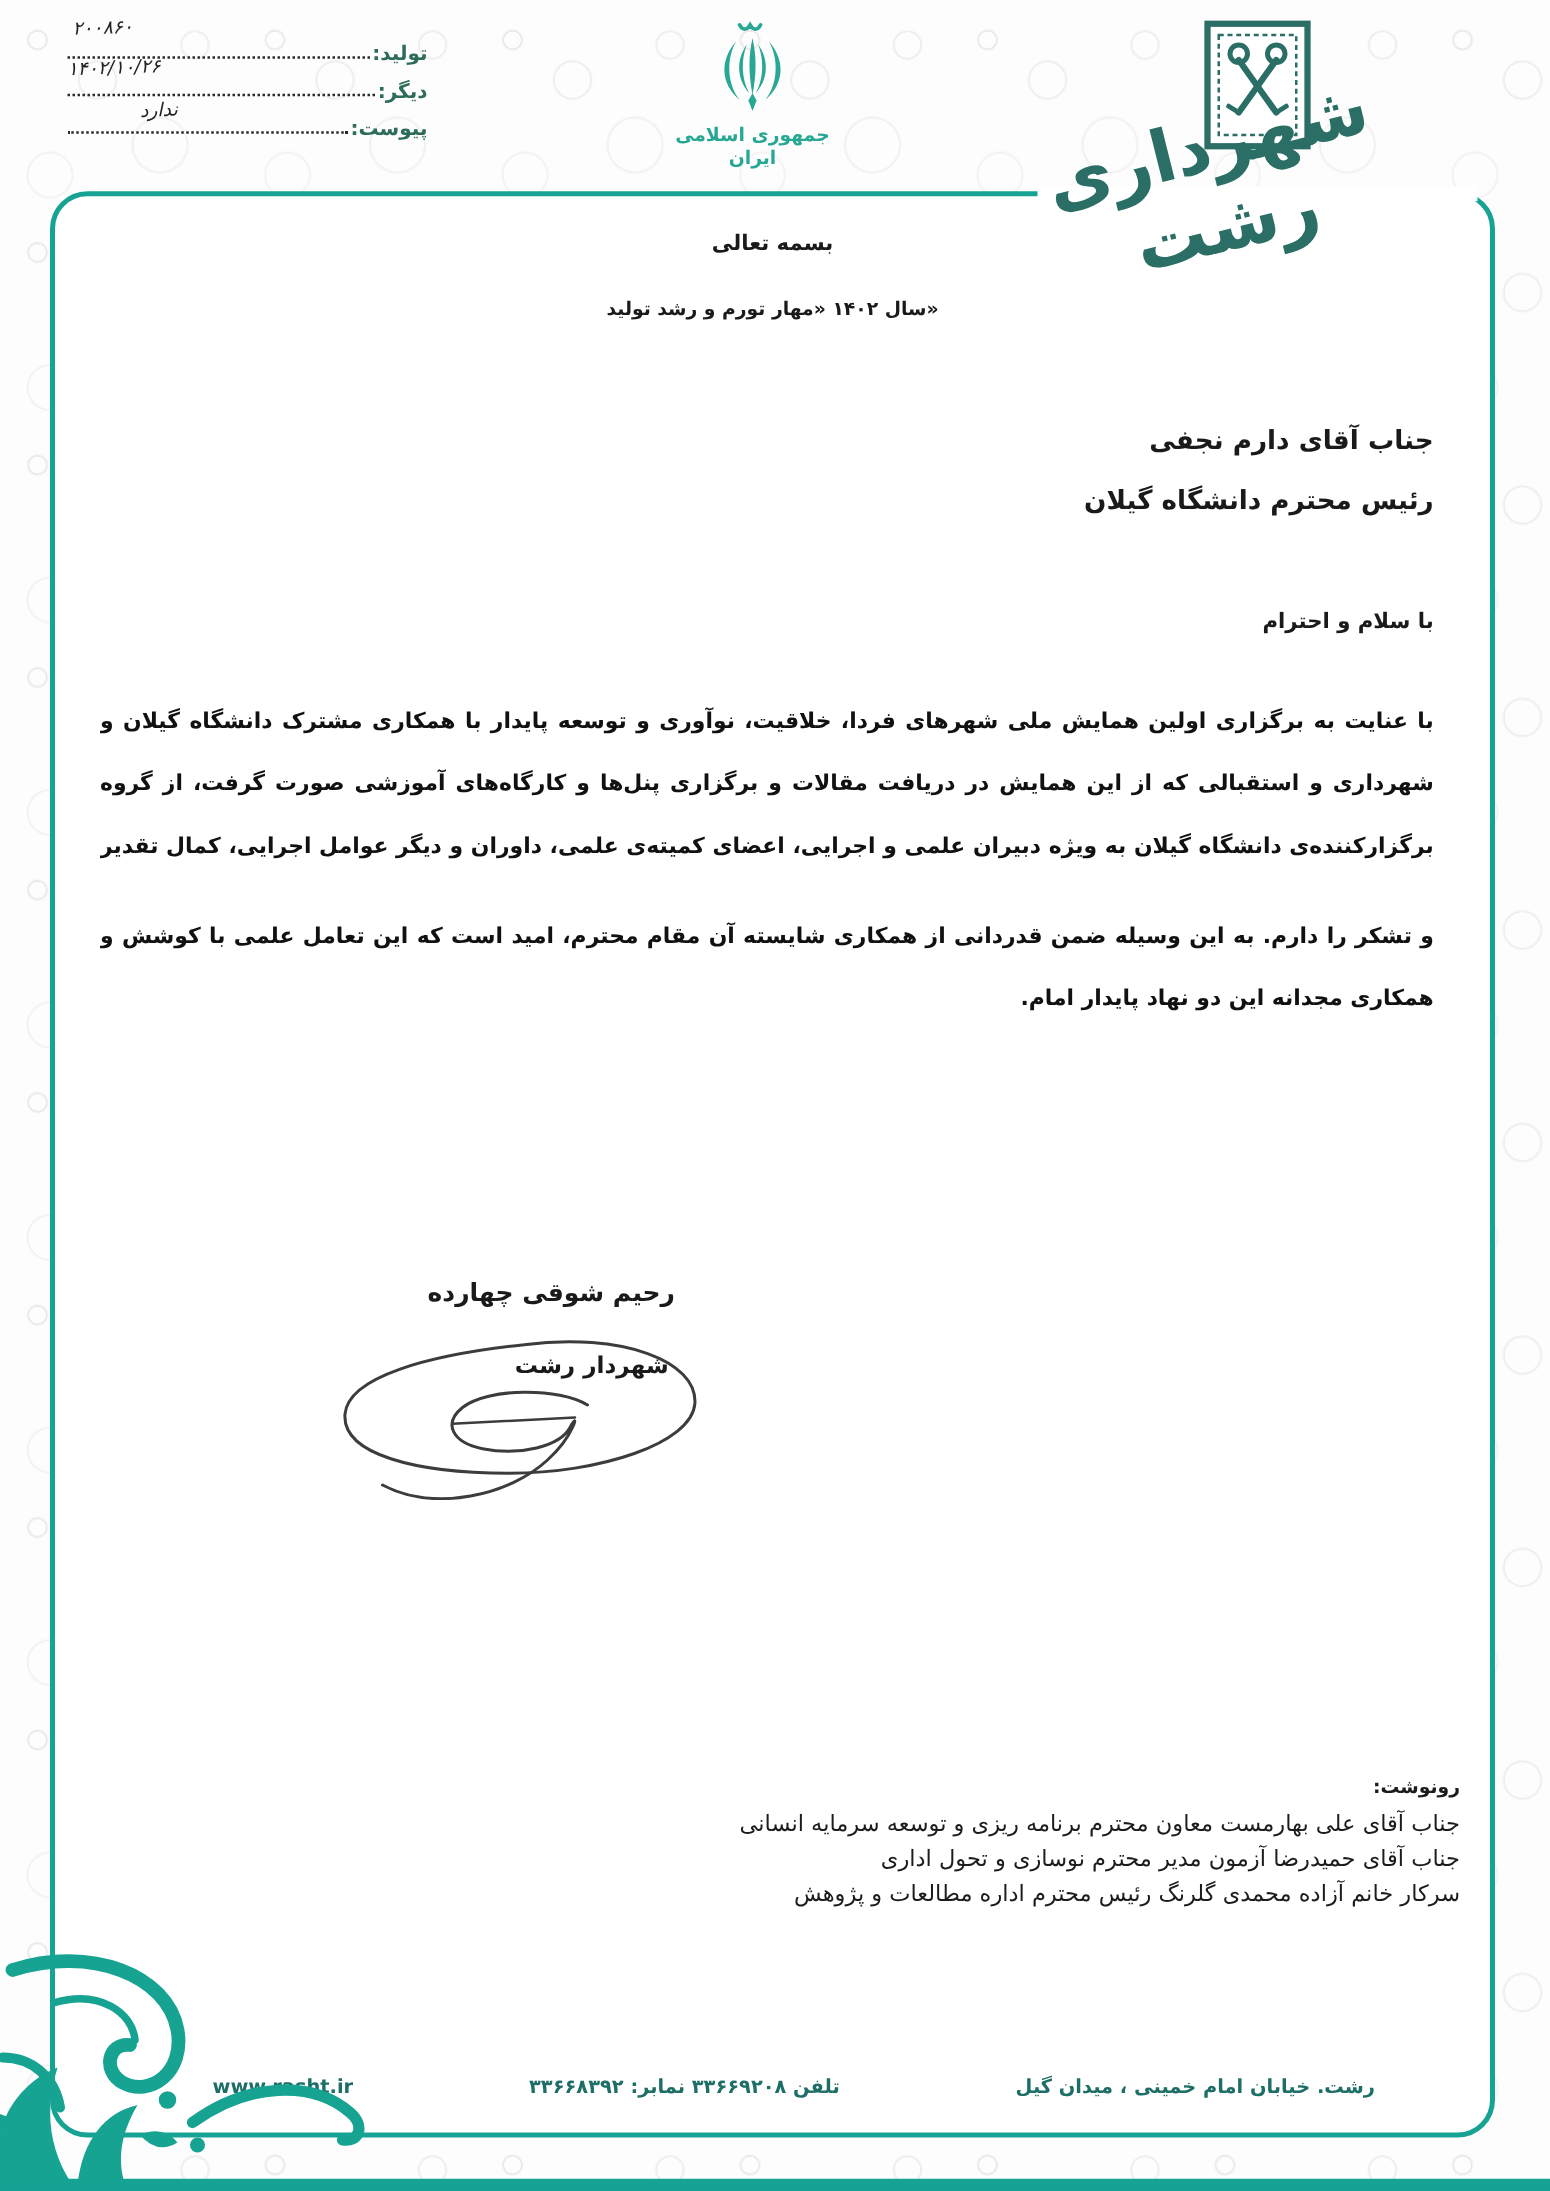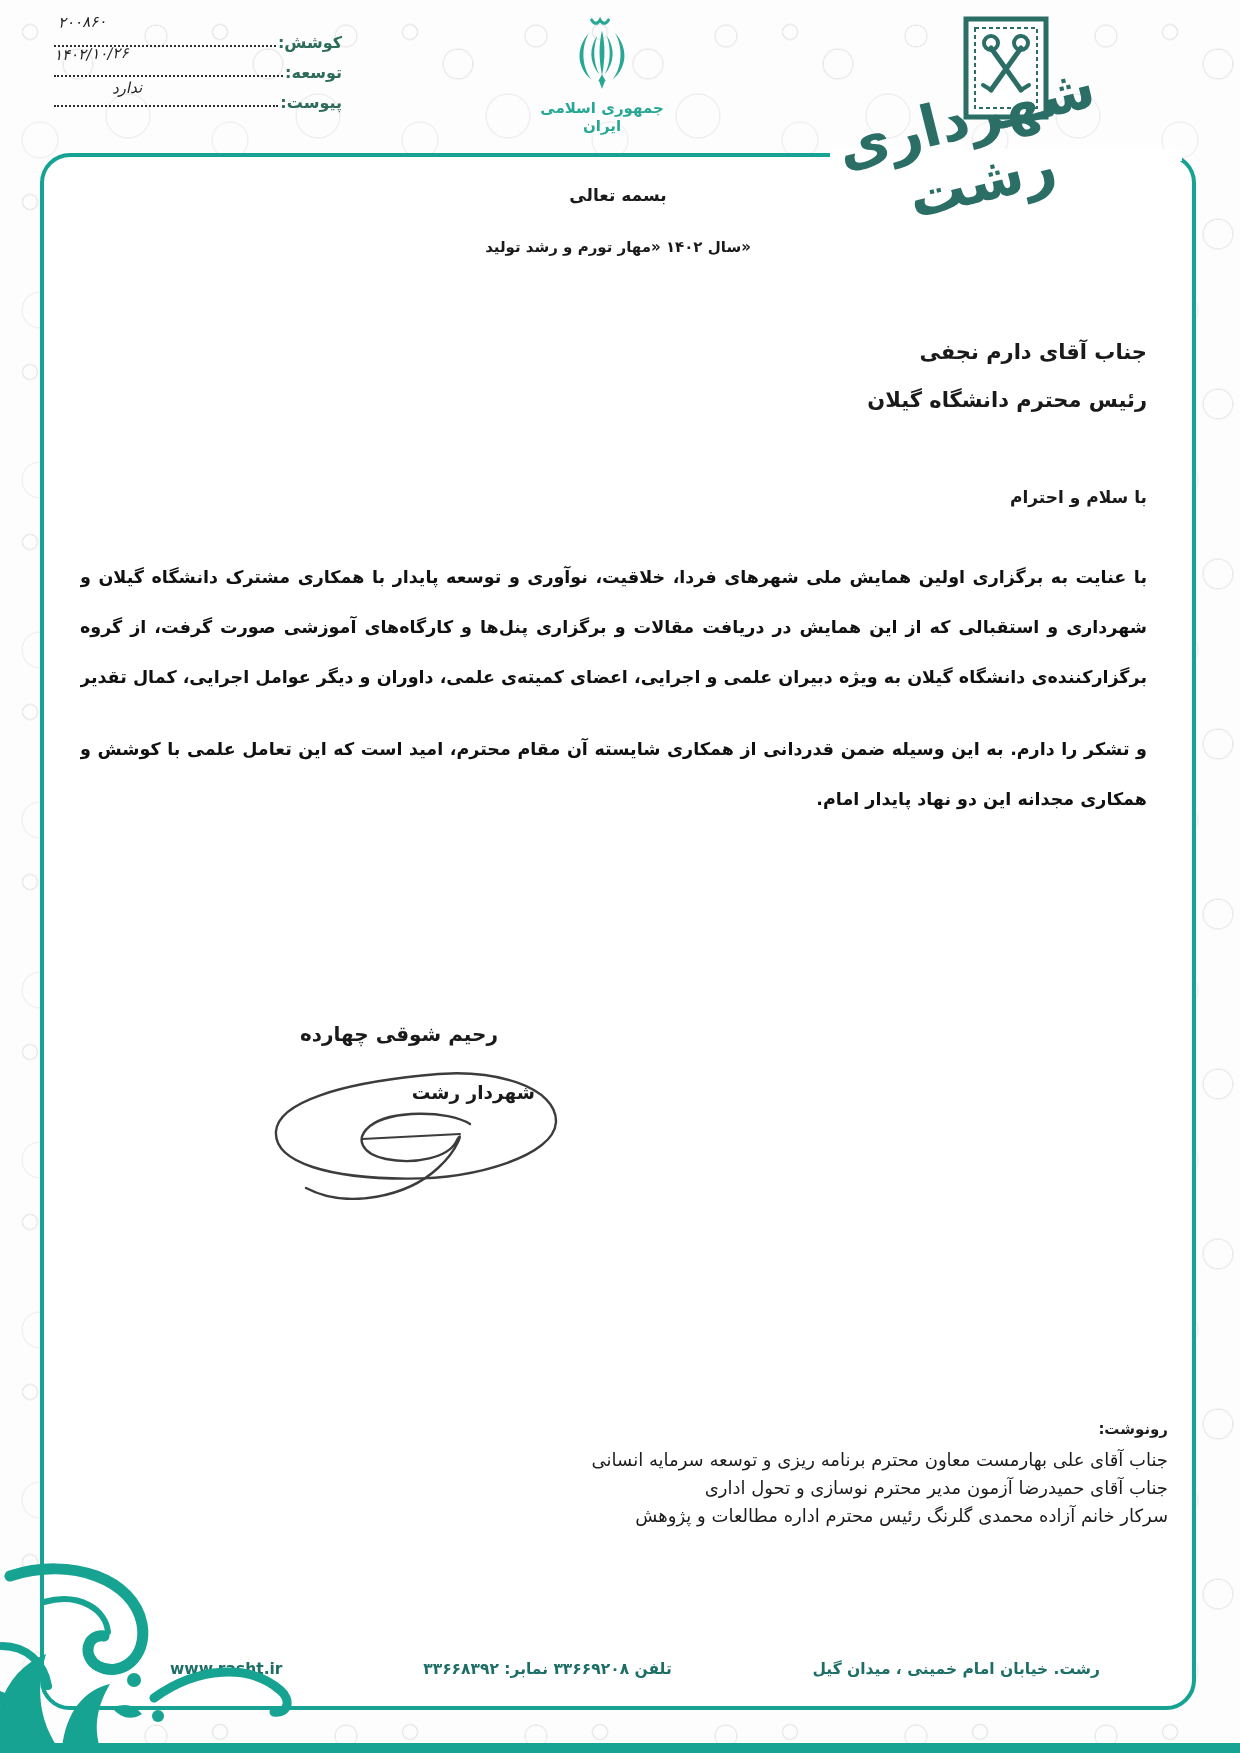--- a/index.html
+++ b/index.html
@@ -54,21 +54,21 @@
   .addr1{top:340px;font-size:21px;font-weight:bold;}
   .addr2{top:388px;font-size:21px;font-weight:bold;}
   .salutation{top:487px;font-size:17px;font-weight:bold;}
 
   .body-text{position:absolute;top:552px;left:80px;width:1067px;direction:rtl;z-index:3;
     font-size:17.5px;font-weight:bold;color:#111;}
   .body-text .line{height:50px;line-height:50px;text-align:justify;text-align-last:justify;overflow:hidden;}
   .body-text .line.gap{margin-top:22px;}
   .body-text .line.end{text-align:right;text-align-last:right;}
 
-  .sig-name{position:absolute;top:1022px;left:300px;width:240px;text-align:left;font-size:20px;font-weight:bold;z-index:4;direction:rtl;}
+  .sig-name{position:absolute;top:1022px;left:300px;width:240px;text-align:right;font-size:20px;font-weight:bold;z-index:4;direction:rtl;}
   .sig-title{position:absolute;top:1082px;left:335px;width:200px;text-align:right;font-size:18.5px;font-weight:bold;z-index:5;direction:rtl;}
   .sig-svg{position:absolute;left:262px;top:1060px;z-index:4;}
 
   .cc{position:absolute;right:72px;top:1420px;width:760px;direction:rtl;text-align:right;z-index:3;color:#1c1c1c;}
   .cc-label{font-weight:bold;font-size:15px;margin-bottom:8px;}
   .cc-item{font-size:18px;line-height:28px;font-weight:normal;}
 
   .footer{position:absolute;left:170px;right:140px;top:1660px;z-index:3;
     display:flex;flex-direction:row-reverse;justify-content:space-between;align-items:center;
     color:#1d6e66;font-weight:bold;font-size:15.5px;}
@@ -80,26 +80,26 @@
 </style>
 </head>
 <body>
 
 <div class="pattern"></div>
 <div class="card"></div>
 <div class="border-patch"></div>
 
 <div class="fields">
   <div class="field-row">
-    <span class="field-label">کوشش:</span>
+    <span class="field-label">تولید:</span>
     <span class="dots"></span>
     <span class="field-value v1">۲۰۰۸۶۰</span>
   </div>
   <div class="field-row">
-    <span class="field-label">توسعه:</span>
+    <span class="field-label">دیگر:</span>
     <span class="dots"></span>
     <span class="field-value v2">۱۴۰۲/۱۰/۲۶</span>
   </div>
   <div class="field-row">
     <span class="field-label">پیوست:</span>
     <span class="dots"></span>
     <span class="field-value v3">ندارد</span>
   </div>
 </div>
 

